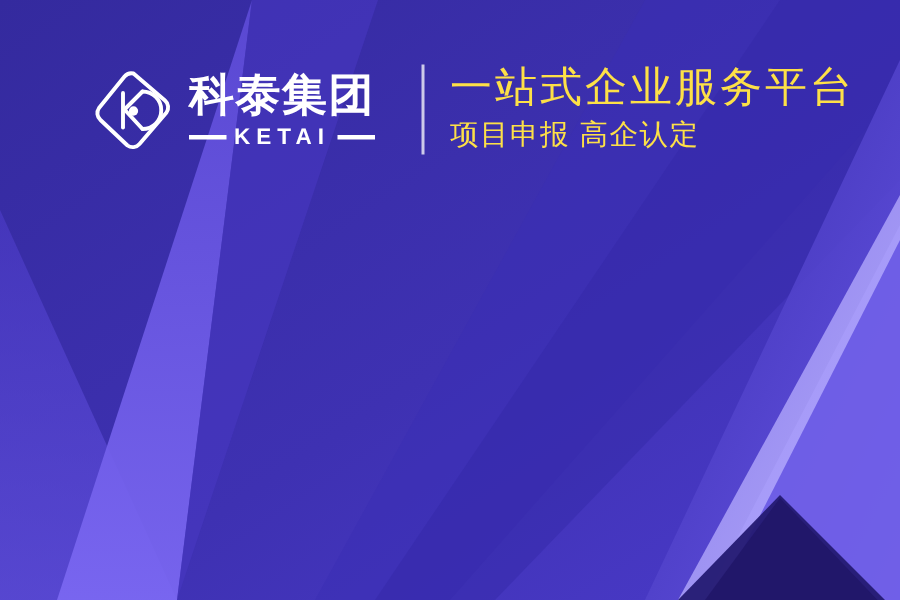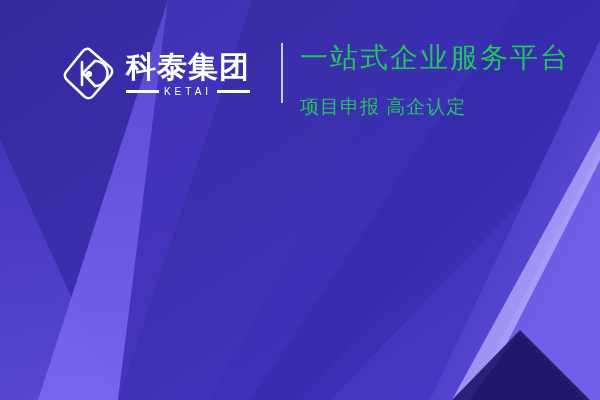--- a/index.html
+++ b/index.html
@@ -73,52 +73,52 @@
     margin-top: 3px;
   }
   .logo-dash {
     height: 3px;
     background: #ffffff;
     flex: 1 1 auto;
     min-width: 10px;
   }
   .logo-en {
     color: #ffffff;
-    font-size: 10px;
-    font-weight: normal;
+    font-size: 15px;
+    font-weight: bold;
     letter-spacing: 4px;
     padding: 0 5px;
     white-space: nowrap;
   }
 
   .divider {
     position: absolute;
     left: 281px;
     top: 43px;
     width: 2px;
     height: 60px;
     background: rgba(255,255,255,0.75);
   }
 
   .tagline {
     position: absolute;
     left: 300px;
     top: 40px;
-    color: #22c55e;
+    color: #fde047;
   }
   .tagline-main {
     font-size: 28px;
     letter-spacing: 2px;
     line-height: 1.25;
     white-space: nowrap;
   }
   .tagline-sub {
     font-size: 19px;
     letter-spacing: 1px;
-    margin-top: 20px;
+    margin-top: 4px;
     line-height: 1.3;
     white-space: nowrap;
   }
 
   .headline {
     position: absolute;
     left: 62px;
     top: 160px;
     width: 500px;
     color: #ffffff;

